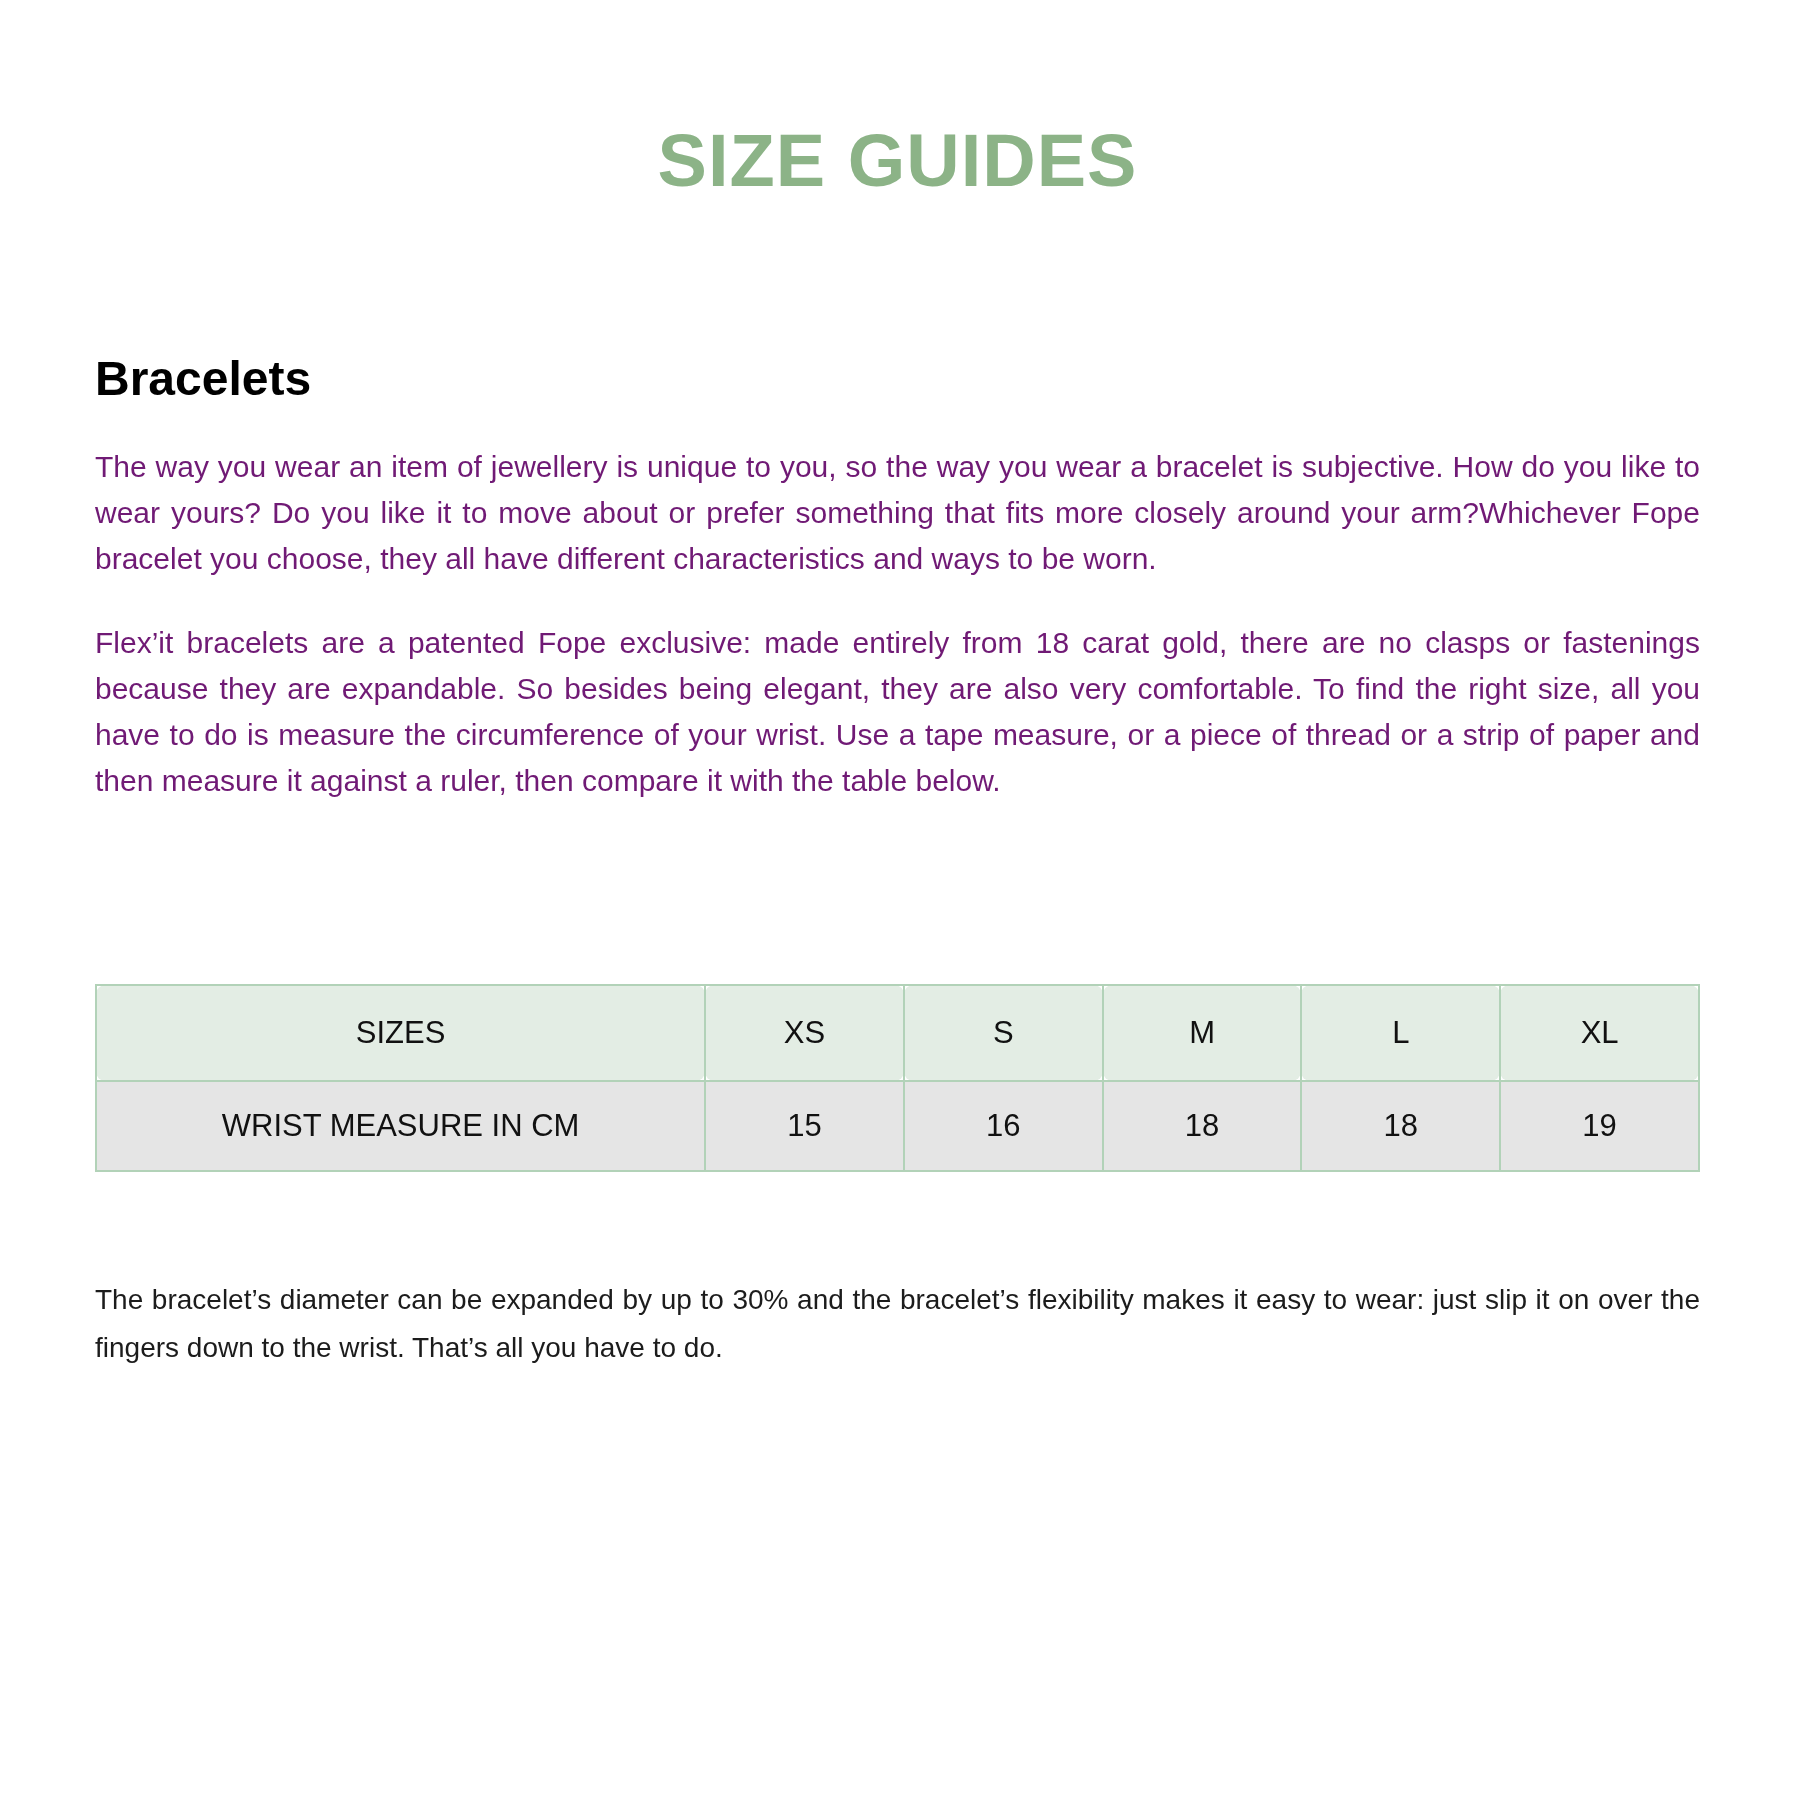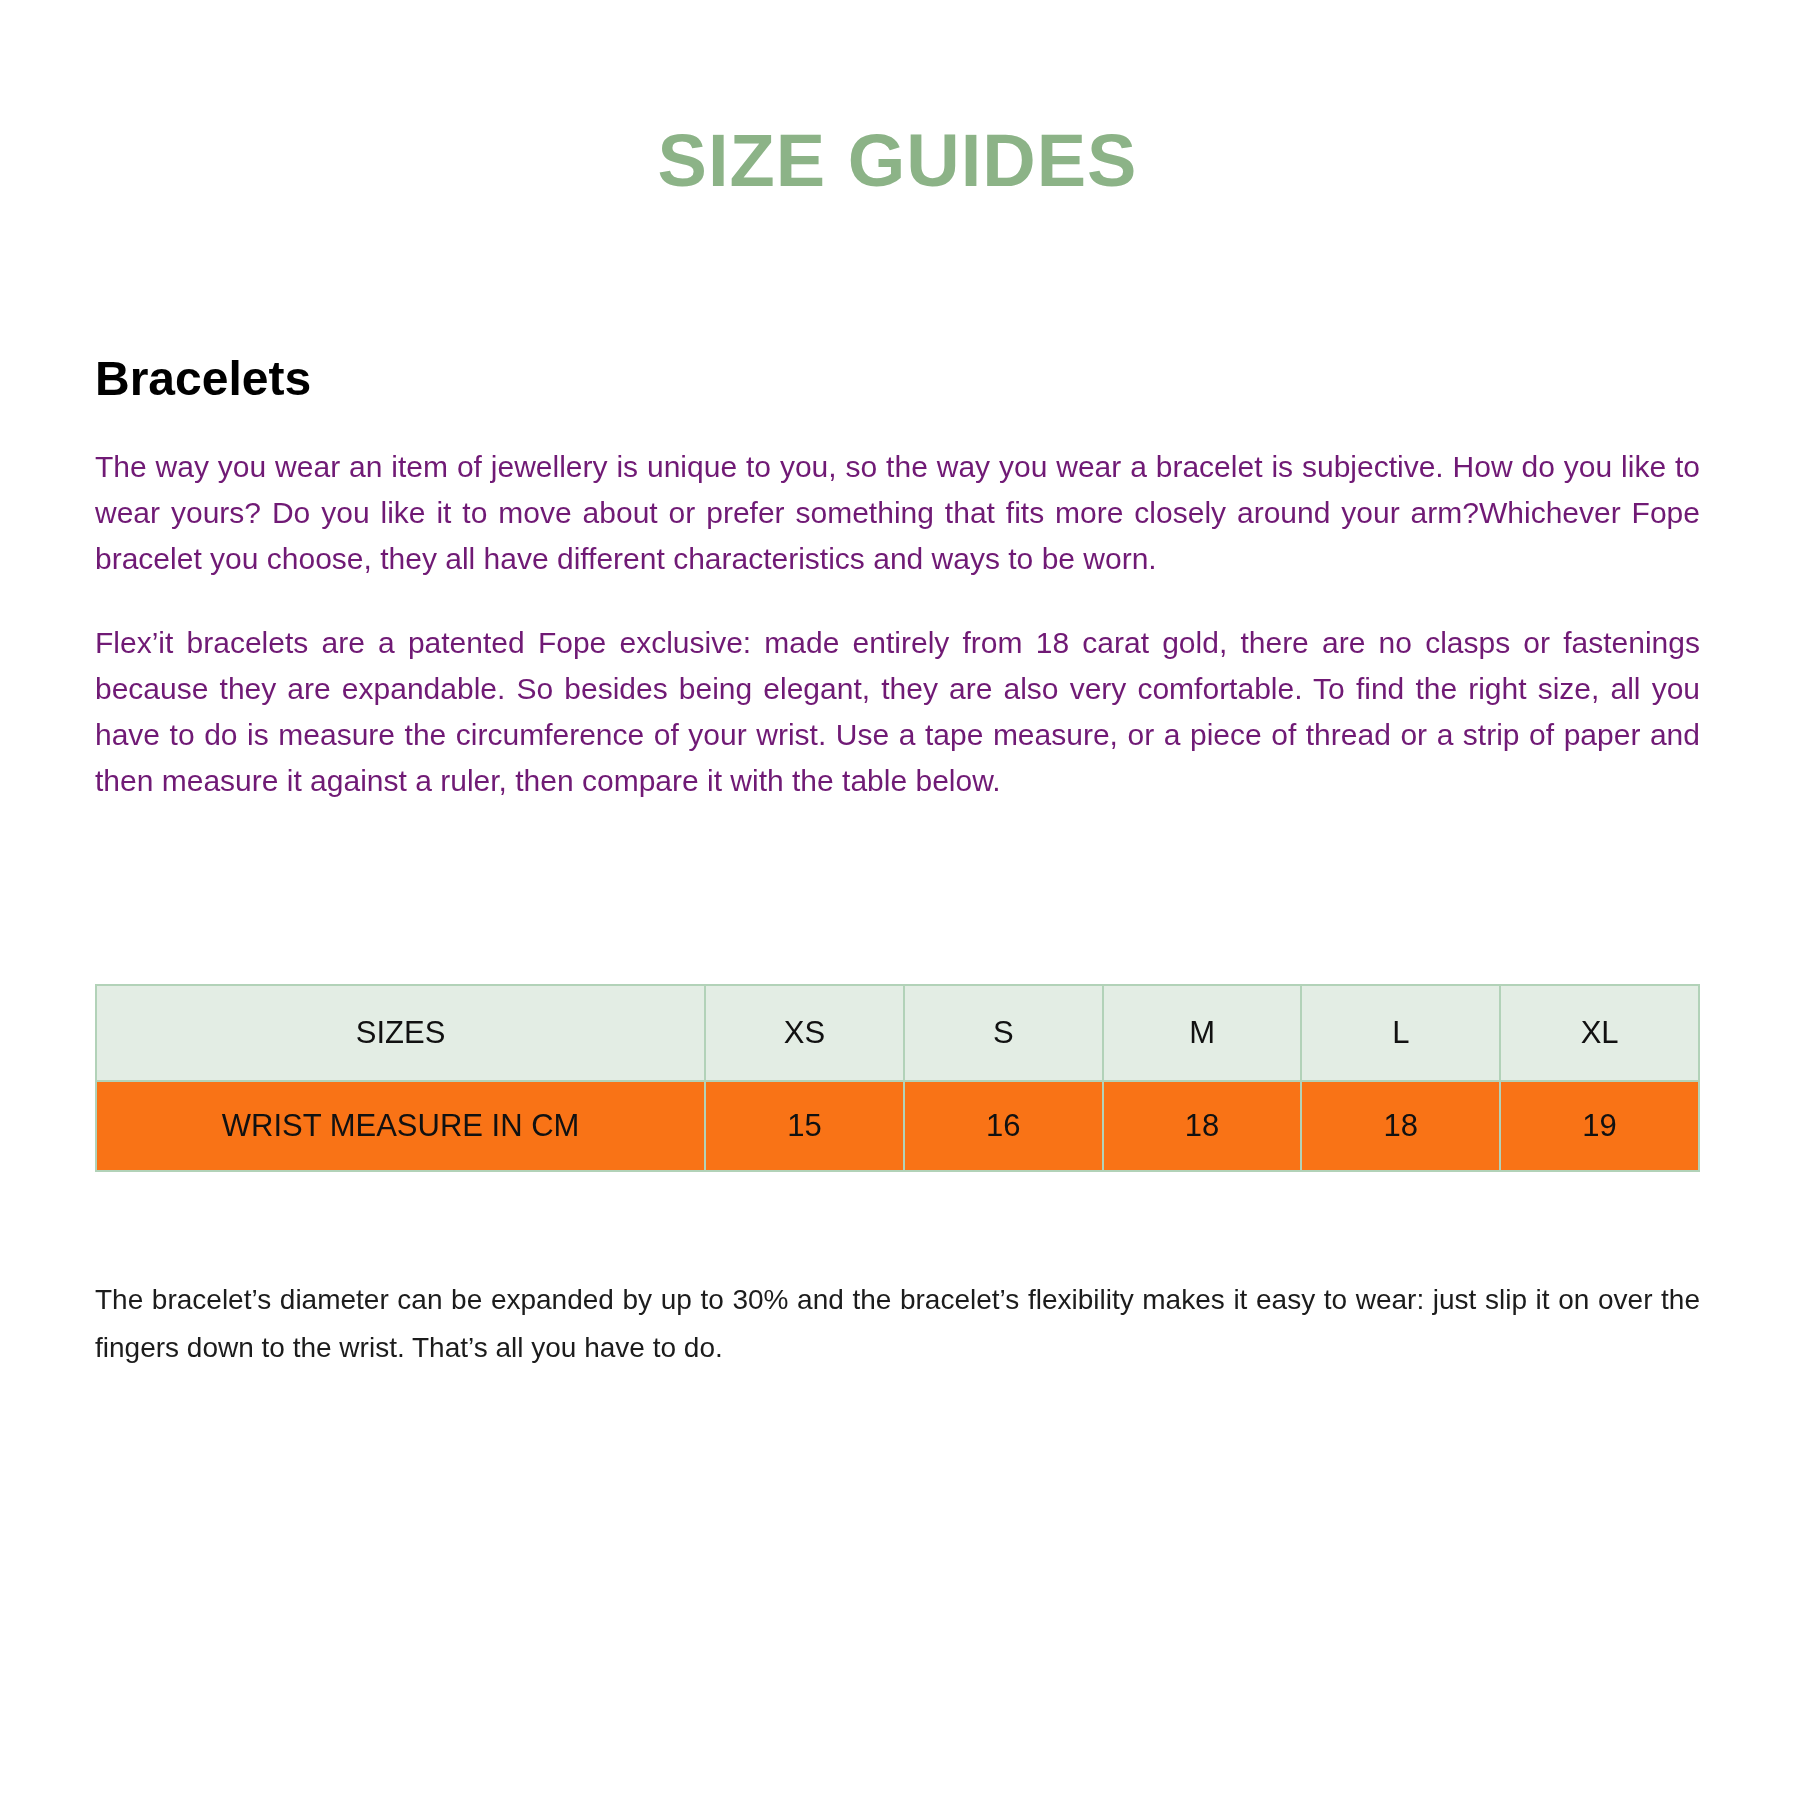--- a/index.html
+++ b/index.html
@@ -66,24 +66,25 @@
     border: 2px solid #b2d2b8;
     text-align: center;
     vertical-align: middle;
     font-weight: 400;
     color: #111111;
   }
 
   .size-table thead th {
     background: #e3ede4;
     height: 96px;
+    border-radius: 9px;
   }
 
   .size-table tbody td {
-    background: #f97316;
+    background: #e5e5e5;
     height: 90px;
   }
 
   .col-label { width: 38%; }
   .col-size  { width: 12.4%; }
 
   .footnote {
     margin-top: 104px;
     font-size: 28px;
     line-height: 48px;

